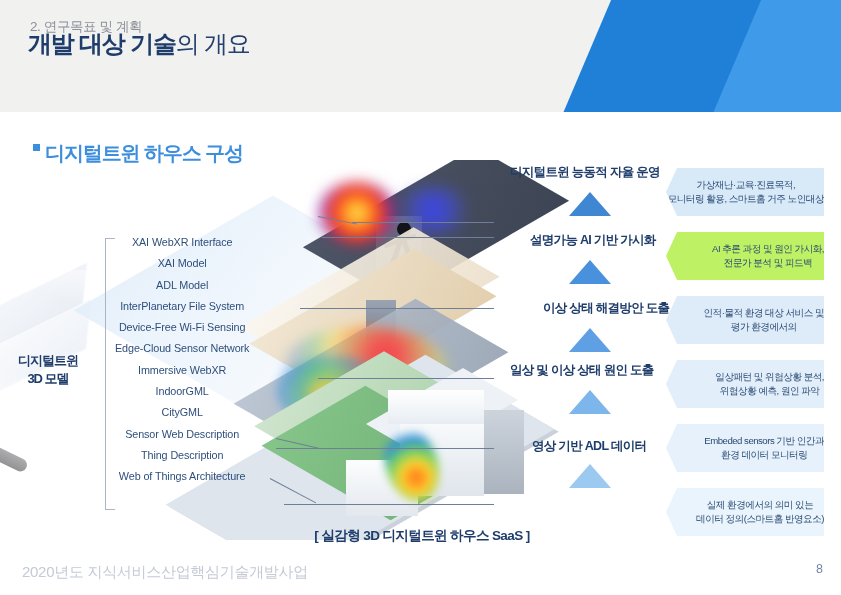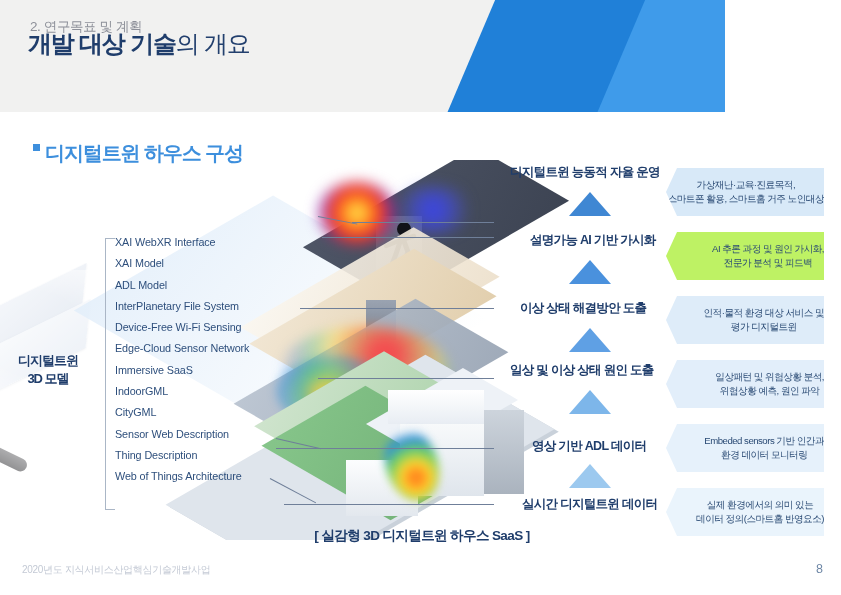--- a/index.html
+++ b/index.html
@@ -5,21 +5,21 @@
 <style>
   html,body{margin:0;padding:0;}
   body{
     width:841px;height:595px;overflow:hidden;background:#ffffff;
     font-family:"Liberation Sans","DejaVu Sans",sans-serif;
     -webkit-font-smoothing:antialiased;
   }
   .slide{position:relative;width:841px;height:595px;background:#ffffff;}
 
   
-  .header{position:absolute;left:0;top:0;width:725px;height:112px;background:#f1f1f0;overflow:hidden;}
+  .header{position:absolute;left:0;top:0;width:841px;height:112px;background:#f1f1f0;overflow:hidden;}
   .hdr-shape-a{position:absolute;top:-6px;right:110px;width:170px;height:124px;
     background:#2080d8;transform:skewX(-23deg);transform-origin:bottom left;}
   .hdr-shape-b{position:absolute;top:-6px;right:-60px;width:190px;height:124px;
     background:#3f9bea;transform:skewX(-23deg);transform-origin:bottom left;}
   .kicker{position:absolute;left:30px;top:18px;font-size:13.5px;color:#8d9099;letter-spacing:-0.4px;}
   .page-title{position:absolute;left:28px;top:28px;font-size:24px;color:#1f3d6b;letter-spacing:-1.2px;white-space:nowrap;}
   .page-title .b{font-weight:bold;}
   .page-title .l{font-weight:300;color:#23406e;}
 
   
@@ -106,33 +106,33 @@
 
   
   .chev{position:absolute;width:158px;height:48px;display:flex;align-items:center;
     justify-content:flex-end;text-align:center;font-size:9.6px;color:#2a4a74;line-height:1.5;
     letter-spacing:-.5px;
     clip-path:polygon(11px 0,100% 0,100% 100%,11px 100%,0 50%);}
 
   
   .tech-list{position:absolute;left:115px;top:236px;}
   .tech-item{font-size:10.8px;color:#2e4f7c;letter-spacing:-.1px;margin-bottom:9.3px;
-    white-space:nowrap;}
+    white-space:nowrap;text-align:center;}
   .brace{position:absolute;left:105px;top:238px;width:9px;height:270px;
     border-left:1px solid #aab6c6;border-top:1px solid #aab6c6;border-bottom:1px solid #aab6c6;}
 
   .left-caption{position:absolute;left:2px;top:352px;width:92px;text-align:center;
     font-size:13px;font-weight:bold;color:#1f3d6b;letter-spacing:-1px;line-height:1.35;}
 
   
   .fig-caption{position:absolute;left:232px;top:527px;width:380px;text-align:center;
     font-size:13.5px;font-weight:bold;color:#1f3d6b;letter-spacing:-.6px;}
 
   
-  .footer-text{position:absolute;left:22px;top:563px;font-size:10px;color:#c4cad5;letter-spacing:-.3px;}
+  .footer-text{position:absolute;left:22px;top:563px;font-size:15px;color:#c4cad5;letter-spacing:-.3px;}
   .footer-page{position:absolute;right:18px;top:562px;font-size:12.5px;color:#6e87a6;}
 </style>
 </head>
 <body>
 
 <div class="slide">
 
   <div class="header">
     <div class="hdr-shape-a"></div>
     <div class="hdr-shape-b"></div>
@@ -200,66 +200,65 @@
   </div>
 
   <div class="brace"></div>
   <div class="tech-list">
     <div class="tech-item">XAI WebXR Interface</div>
     <div class="tech-item">XAI Model</div>
     <div class="tech-item">ADL Model</div>
     <div class="tech-item">InterPlanetary File System</div>
     <div class="tech-item">Device-Free Wi-Fi Sensing</div>
     <div class="tech-item">Edge-Cloud Sensor Network</div>
-    <div class="tech-item">Immersive SaaS</div>
+    <div class="tech-item">Immersive WebXR</div>
     <div class="tech-item">IndoorGML</div>
     <div class="tech-item">CityGML</div>
     <div class="tech-item">Sensor Web Description</div>
     <div class="tech-item">Thing Description</div>
     <div class="tech-item">Web of Things Architecture</div>
   </div>
 
   <div class="left-caption">
     <span>디지털트윈</span><br>
     <span>3D 모델</span>
   </div>
 
   <div class="mid-label" style="left:510px;top:164px;">디지털트윈 능동적 자율 운영</div>
   <div class="tri" style="left:569px;top:192px;border-bottom:24px solid #3f87d3;"></div>
 
   <div class="mid-label" style="left:530px;top:232px;">설명가능 AI 기반 가시화</div>
   <div class="tri" style="left:569px;top:260px;border-bottom:24px solid #4a91dd;"></div>
 
-  <div class="mid-label" style="left:520px;top:300px;">이상 상태 해결방안 도출</div>
+  <div class="mid-label" style="left:543px;top:300px;">이상 상태 해결방안 도출</div>
   <div class="tri" style="left:569px;top:328px;border-bottom:24px solid #5fa0e4;"></div>
 
   <div class="mid-label" style="left:510px;top:362px;">일상 및 이상 상태 원인 도출</div>
   <div class="tri" style="left:569px;top:390px;border-bottom:24px solid #7db6ea;"></div>
 
   <div class="mid-label" style="left:532px;top:438px;">영상 기반 ADL 데이터</div>
   <div class="tri" style="left:569px;top:464px;border-bottom:24px solid #9cc9ef;"></div>
 
-  <div class="mid-label" style="left:522px;top:496px;">실시간 디지털트윈 데이터</div>
 
   <div class="chev" style="left:666px;top:168px;background:#d8e9f8;">
     <div>
       <span>가상재난·교육·진료목적,</span><br>
-      <span>스마트폰 활용, 스마트홈 거주 노인대상</span>
+      <span>모니터링 활용, 스마트홈 거주 노인대상</span>
     </div>
   </div>
   <div class="chev" style="left:666px;top:232px;background:#bef264;">
     <div>
       <span>AI 추론 과정 및 원인 가시화,</span><br>
       <span>전문가 분석 및 피드백</span>
     </div>
   </div>
   <div class="chev" style="left:666px;top:296px;background:#deecf9;">
     <div>
       <span>인적·물적 환경 대상 서비스 및</span><br>
-      <span>평가 디지털트윈</span>
+      <span>평가 환경에서의</span>
     </div>
   </div>
   <div class="chev" style="left:666px;top:360px;background:#e2eefa;">
     <div>
       <span>일상패턴 및 위험상황 분석,</span><br>
       <span>위험상황 예측, 원인 파악</span>
     </div>
   </div>
   <div class="chev" style="left:666px;top:424px;background:#e6f1fb;">
     <div>

